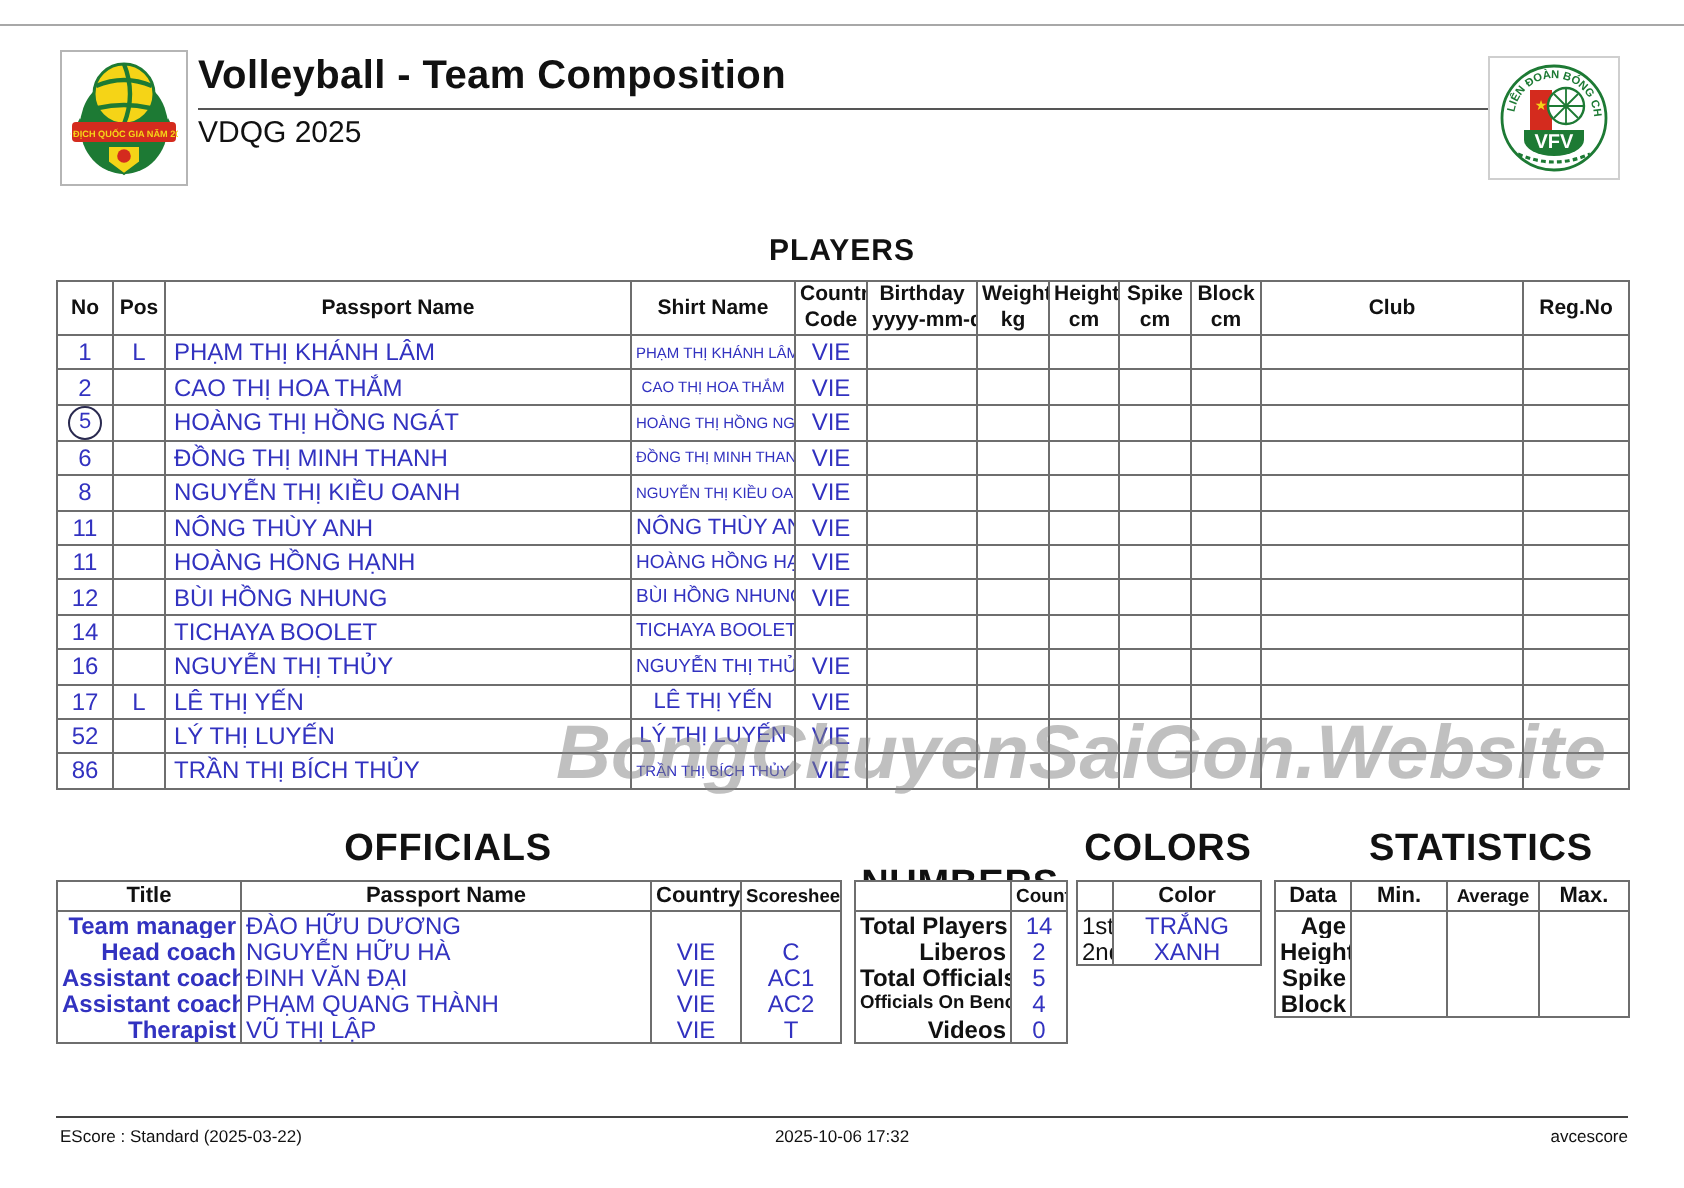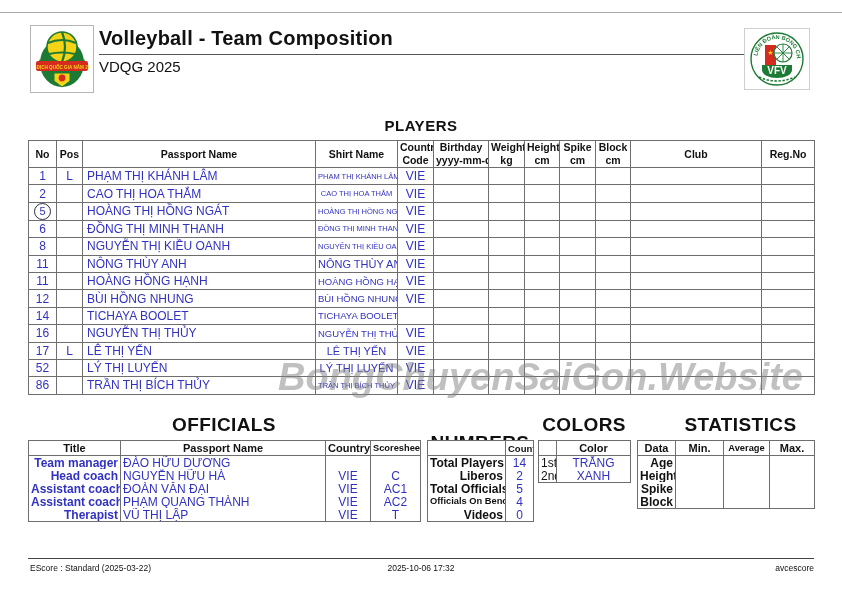--- a/index.html
+++ b/index.html
@@ -352,21 +352,21 @@
           <td class="off-mid"></td>
         </tr>
         <tr>
           <td class="off-title">Head coach</td>
           <td class="off-name">NGUYỄN HỮU HÀ</td>
           <td class="off-mid">VIE</td>
           <td class="off-mid">C</td>
         </tr>
         <tr>
           <td class="off-title">Assistant coach</td>
-          <td class="off-name">ĐOÀN VĂN ĐẠI</td>
+          <td class="off-name">ĐINH VĂN ĐẠI</td>
           <td class="off-mid">VIE</td>
           <td class="off-mid">AC1</td>
         </tr>
         <tr>
           <td class="off-title">Assistant coach2</td>
           <td class="off-name">PHẠM QUANG THÀNH</td>
           <td class="off-mid">VIE</td>
           <td class="off-mid">AC2</td>
         </tr>
         <tr>

